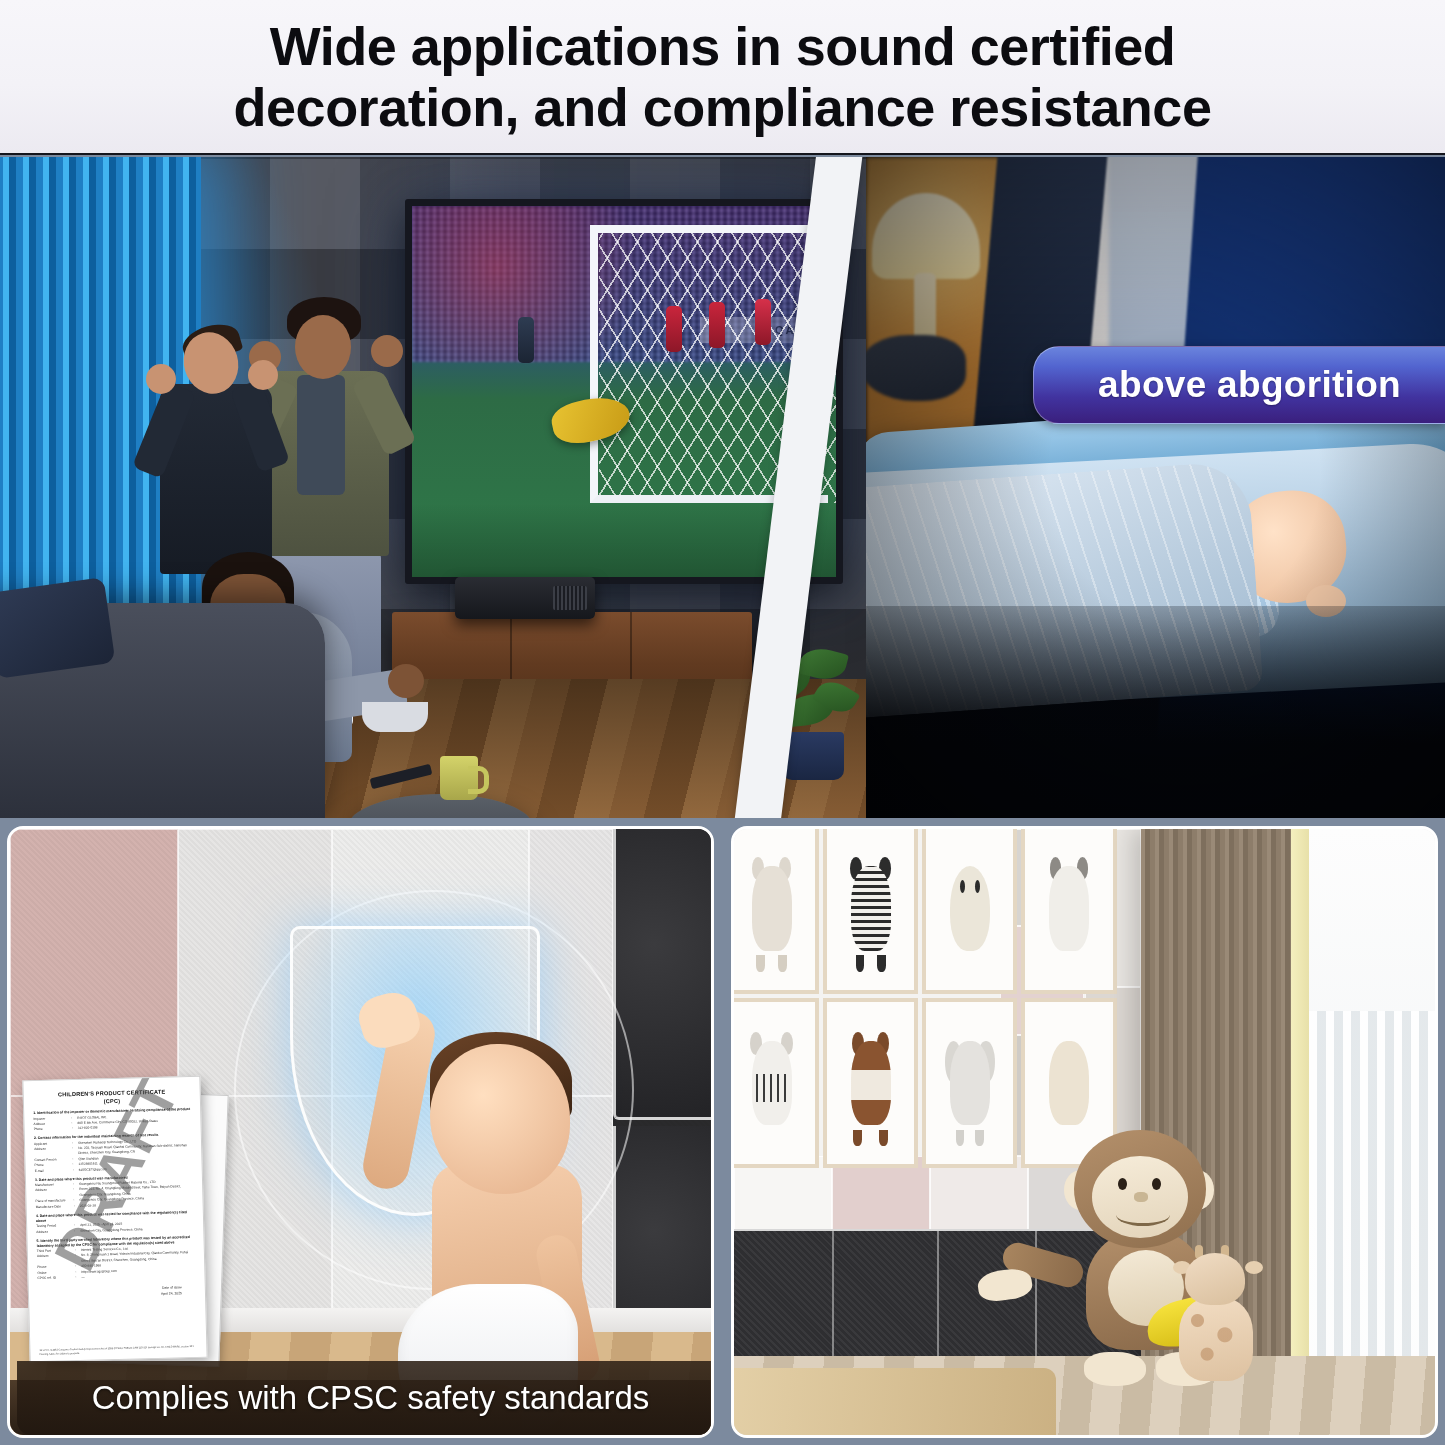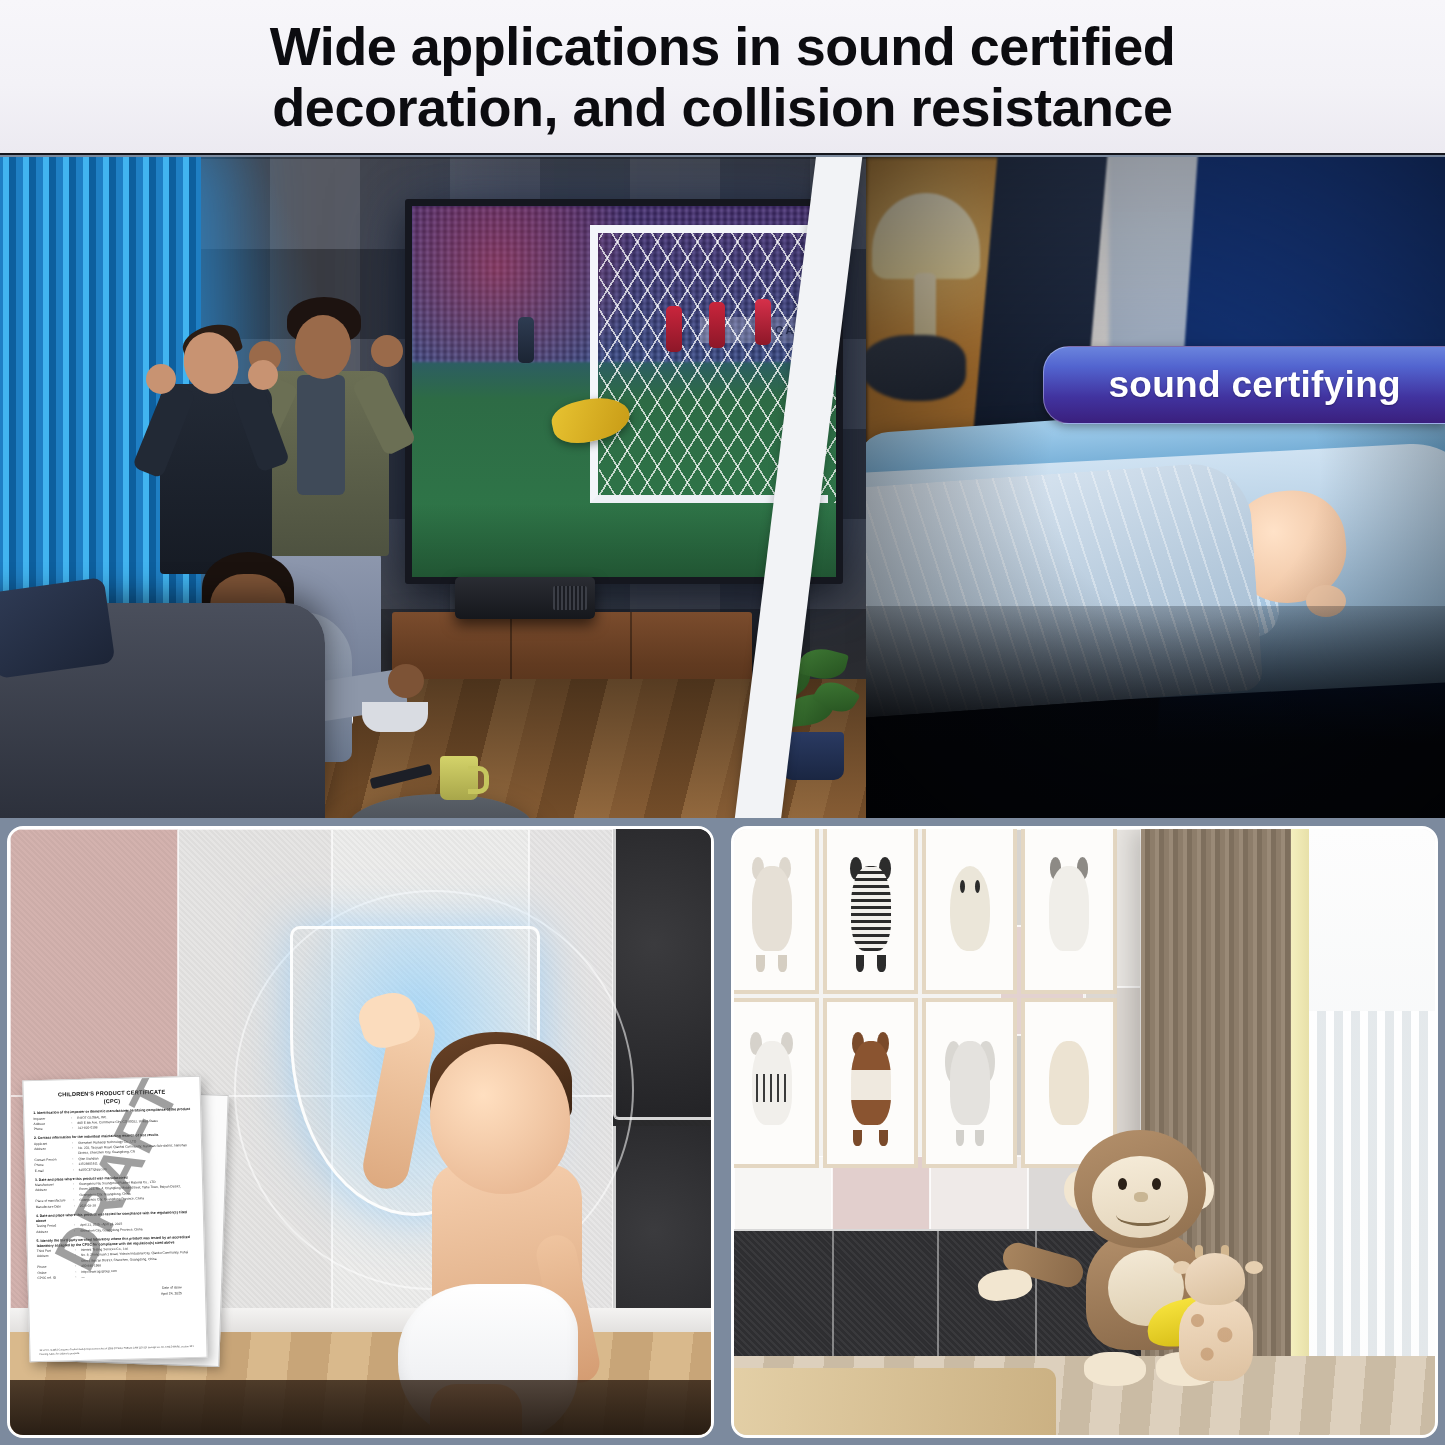--- a/index.html
+++ b/index.html
@@ -608,21 +608,21 @@
     text-shadow:0 1px 3px rgba(0,0,0,0.6);
     border-radius:0 0 14px 14px;
   }
 </style>
 </head>
 <body>
 
 <div class="header">
   <div class="header-title">
     <div>Wide applications in sound certified</div>
-    <div>decoration, and collision resistance</div>
+    <div>decoration, and compliance resistance</div>
   </div>
 </div>
 
 <div class="top-row">
 
   <div class="p-living">
     <div class="lv-wall"></div>
     <div class="lv-curtain-glow"></div>
     <div class="lv-curtain"></div>
 
@@ -713,21 +713,21 @@
     <div class="bb-mattress"></div>
     <div class="bb-baby-body"></div>
     <div class="bb-baby-head"></div>
     <div class="bb-baby-hand"></div>
     <div class="bb-blanket"></div>
     <div class="bb-dark-fg"></div>
     <div class="bb-vign"></div>
   </div>
 
   <div class="badge badge-sound">
-    <span>sound certifying</span>
+    <span>above abgorition</span>
   </div>
 </div>
 
 <div class="bottom-row">
 
   <div class="p-collide">
     <div class="cp-wall"></div>
     <div class="cp-grain"></div>
 
     <div class="cp-tile" style="left:0;   top:0;   width:24%; height:44%"></div>
@@ -876,20 +876,23 @@
         <div class="cert-issue">
           <div>Date of issue</div>
           <div>April 24, 2025</div>
         </div>
 
         <div class="cert-foot">16 U.S.C. § 2063 Consumer Product Safety Improvement Act of 2008 (CPSIA), PUBLIC LAW 110-314 through Lic. 16, CHILD MARK, section 104. Flooring, fabric for children's products.</div>
         <div class="cert-draft">DRAFT</div>
       </div>
     </div>
 
+    <div class="cpsc">
+      <span>Complies with CPSC safety standards</span>
+    </div>
   </div>
 
   <div class="p-orn">
     <div class="or-wall"></div>
 
     <div class="or-panel" style="left:0;   top:54%; width:14%; height:20%; background:#f7f6f4"></div>
     <div class="or-panel" style="left:14%; top:54%; width:14%; height:20%; background:#e2cfcd"></div>
     <div class="or-panel" style="left:28%; top:54%; width:14%; height:20%; background:#efeae8"></div>
     <div class="or-panel" style="left:42%; top:54%; width:14%; height:20%; background:#dcd9d7"></div>
     <div class="or-panel" style="left:0;   top:74%; width:14%; height:12%; background:#eeecea"></div>

